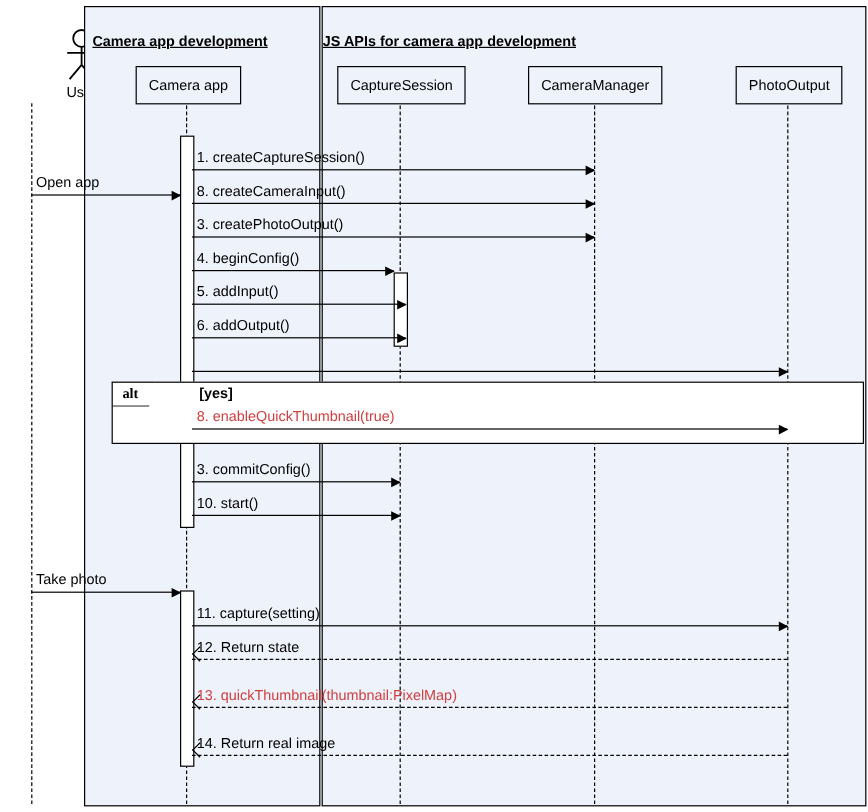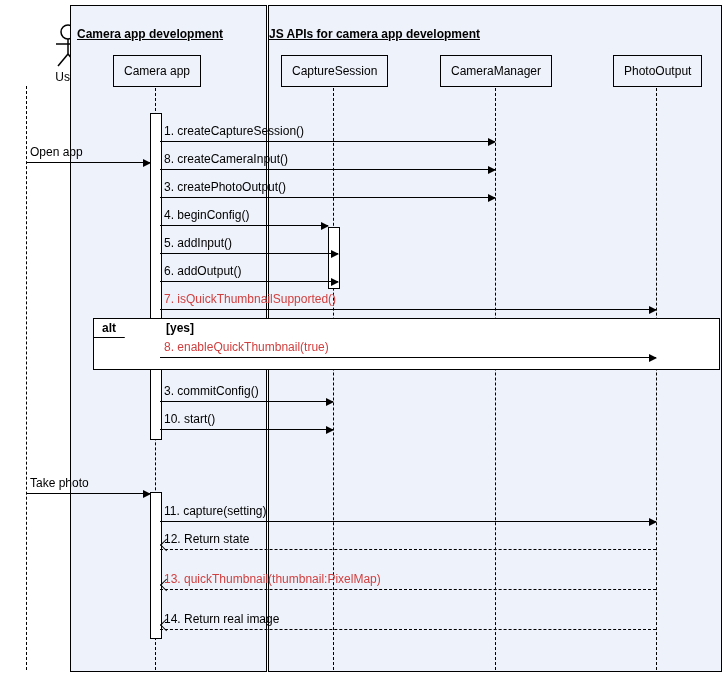--- a/index.html
+++ b/index.html
@@ -96,20 +96,21 @@
   .alt-tab {
     position: absolute;
     top: -1px; left: -1px;
     background: #fff;
     border: 1px solid #000;
     border-right: none;
     padding: 2px 14px 2px 8px;
     font-weight: bold;
     font-size: 12px;
     clip-path: polygon(0 0, 100% 0, 100% 60%, 85% 100%, 0 100%);
+    font-family: Liberation Serif, serif;
   }
   .alt-cond {
     position: absolute;
     top: 2px;
     font-weight: bold;
     font-size: 12px;
   }
 </style>
 </head>
 <body>
@@ -194,21 +195,20 @@
   </div>
 
   <div class="msg" style="left:160px; top:262px; width:178px;">
     <div class="msg-label">6. addOutput()</div>
     <div class="msg-line solid">
         <div class="arrow-head arrow-right"></div>
       </div>
   </div>
 
   <div class="msg" style="left:160px; top:290px; width:496px;">
-    <div class="msg-label red">7. isQuickThumbnailSupported()</div>
     <div class="msg-line solid">
         <div class="arrow-head arrow-right"></div>
       </div>
   </div>
 
   <div class="alt-frame" style="left:93px; top:318px; width:625px; height:50px;">
     <div class="alt-tab">alt</div>
     <div class="alt-cond" style="left:72px;">[yes]</div>
   </div>
 

